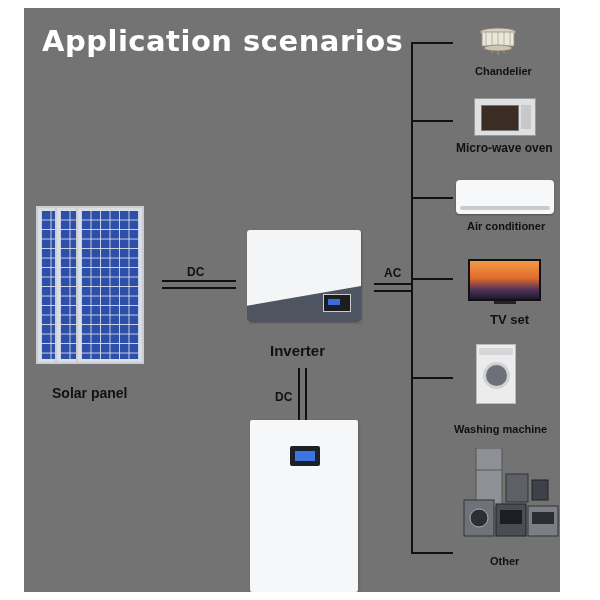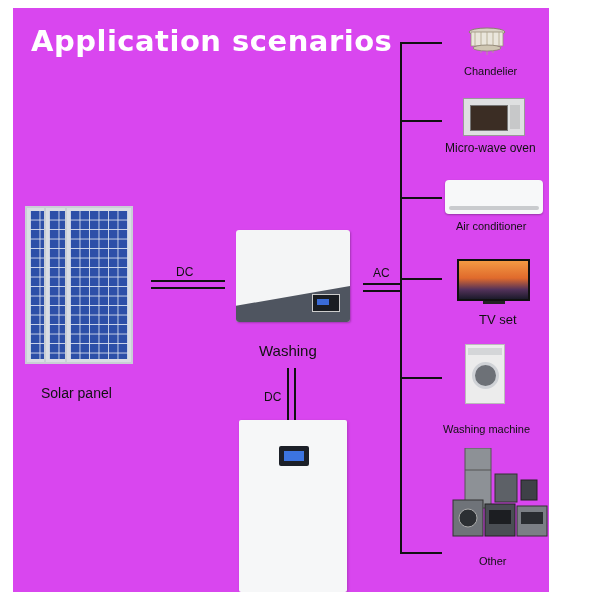--- a/index.html
+++ b/index.html
@@ -2,33 +2,33 @@
 <html><head>
 <meta charset="utf-8">
 <style>
   html, body { margin:0; padding:0; }
   body {
     width:600px; height:600px; overflow:hidden;
     background:#fff;
     font-family:"DejaVu Sans", sans-serif;
   }
   .canvas {
-    position:absolute; left:13px; top:8px; width:536px; height:584px;
-    background:#d946ef;
+    position:absolute; left:24px; top:8px; width:536px; height:584px;
+    background:#737373;
     overflow:hidden;
   }
   .title {
     position:absolute; left:18px; top:16px;
     font-family:"DejaVu Sans", sans-serif;
     font-weight:bold; font-size:29px; color:#fff;
     letter-spacing:0.5px;
   }
   .lbl {
     position:absolute; font-family:"Liberation Sans", sans-serif;
-    font-weight:normal; color:#111; white-space:nowrap;
+    font-weight:bold; color:#111; white-space:nowrap;
   }
   .line { position:absolute; background:#111; }
 
   
   .panel {
     position:absolute; width:68px; height:158px;
     background:#d9dde4; border:2px solid #c9ced6; box-sizing:border-box;
     padding:3px;
   }
   .panel .cells {
@@ -111,21 +111,21 @@
   <div class="lbl" style="left:28px;top:377px;font-size:14px;text-align:center;">Solar panel</div>
 
   <div class="line" style="left:138px;top:272px;width:74px;height:2px;"></div>
   <div class="line" style="left:138px;top:279px;width:74px;height:2px;"></div>
   <div class="lbl" style="left:163px;top:257px;font-size:12px;">DC</div>
 
   <div class="inverter">
     <div class="band"></div>
     <div class="screen"></div>
   </div>
-  <div class="lbl" style="left:246px;top:334px;font-size:15px;">Washing</div>
+  <div class="lbl" style="left:246px;top:334px;font-size:15px;">Inverter</div>
 
   <div class="line" style="left:274px;top:360px;width:2px;height:52px;"></div>
   <div class="line" style="left:281px;top:360px;width:2px;height:52px;"></div>
   <div class="lbl" style="left:251px;top:382px;font-size:12px;">DC</div>
 
   <div class="battery">
     <div class="disp"></div>
   </div>
 
   <div class="line" style="left:350px;top:275px;width:38px;height:2px;"></div>

